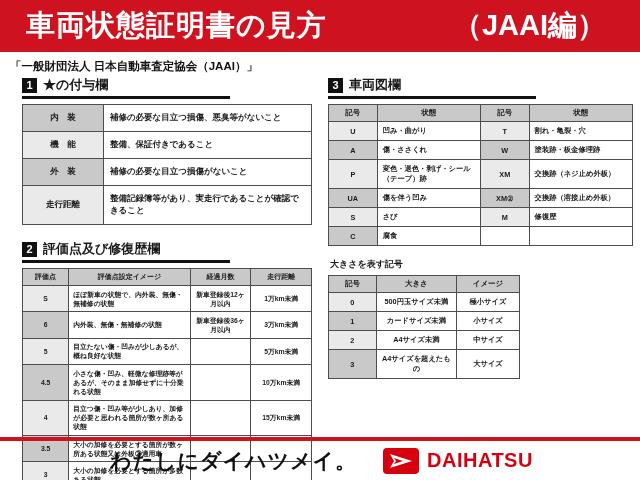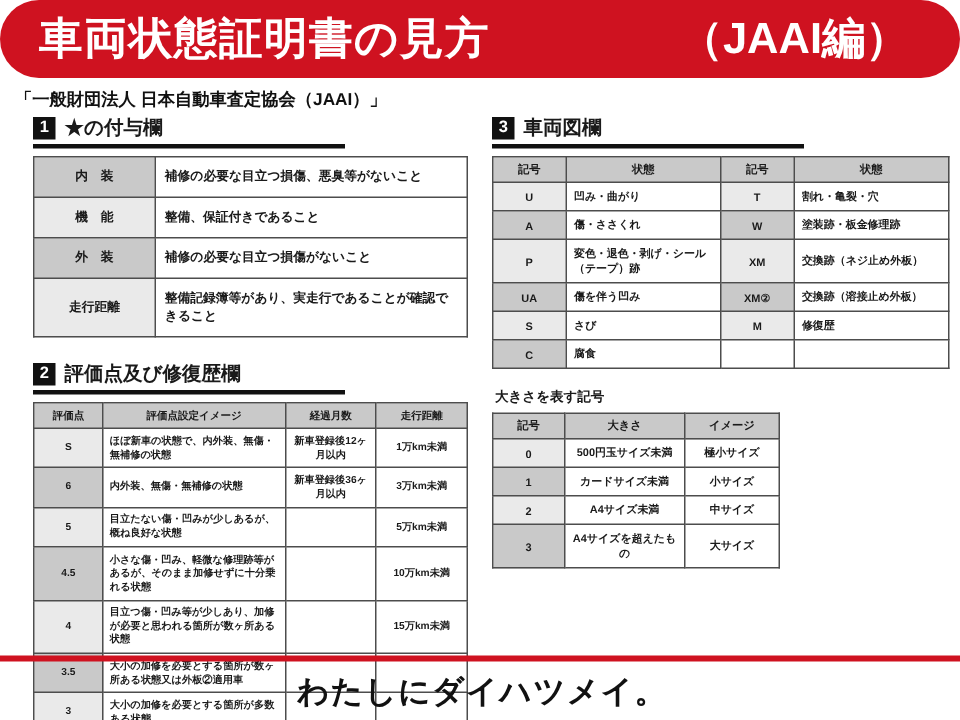--- a/index.html
+++ b/index.html
@@ -6,21 +6,21 @@
   body {
     width:640px; height:480px; overflow:hidden;
     background:#ffffff; position:relative;
     font-family:"Liberation Sans", sans-serif;
     color:#1a1a1a;
   }
   
   .banner {
     height:52px; background:#cf1220; color:#fff;
     display:flex; align-items:center; justify-content:space-between;
-    padding:0 34px 0 26px; box-sizing:border-box;border-radius:26px;
+    padding:0 34px 0 26px; box-sizing:border-box;
   }
   .banner .t { font-size:29px; font-weight:bold; letter-spacing:1px; }
   .banner .e { font-size:29px; font-weight:bold; }
   .org-line { margin:7px 0 2px 10px; font-size:11.5px; font-weight:bold; color:#111; }
 
   
   .cols { display:flex; margin-left:22px; }
   .col-l { width:290px; }
   .col-r { width:305px; margin-left:16px; }
 
@@ -299,13 +299,22 @@
           </tbody>
         </table>
     </div>
   </div>
 </div>
 
 <div class="red-line"></div>
 
 <div class="footer">
   <span class="slogan">わたしにダイハツメイ。</span>
+  <span class="brand">
+    <span class="brand-mark">
+      <svg width="26" height="18" viewBox="0 0 26 18">
+        <polygon points="2,2 24,9 2,16 6,9" fill="#ffffff"></polygon>
+        <polygon points="6,6 15,9 6,12 8,9" fill="#d6000f"></polygon>
+      </svg>
+    </span>
+    <span class="brand-name">DAIHATSU</span>
+  </span>
 </div>
 
 </body></html>

